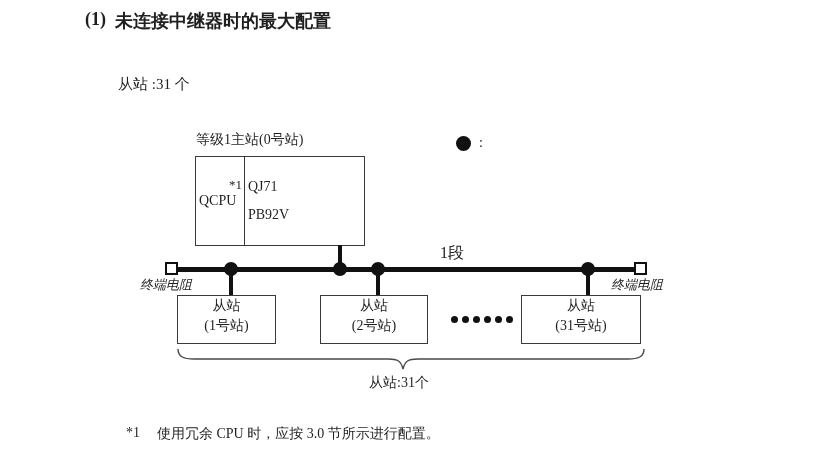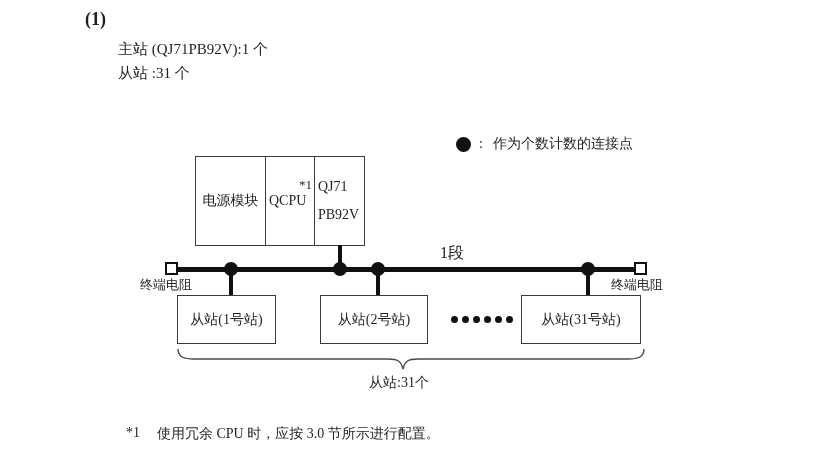--- a/index.html
+++ b/index.html
@@ -6,93 +6,92 @@
   .page{
     position:relative;width:821px;height:457px;background:#ffffff;
     font-family:"Liberation Serif","DejaVu Serif",serif;
     color:#1f1f1f;overflow:hidden;
   }
   .abs{position:absolute;}
   
   .heading{left:85px;top:9px;display:flex;gap:9px;font-size:18px;font-weight:bold;white-space:nowrap;}
   .body-line{font-size:15px;white-space:nowrap;}
   .line-master{left:118px;top:40px;}
-  .line-slave{left:118px;top:64px;text-align:center;}
+  .line-slave{left:118px;top:75px;text-align:center;}
   
   .master-label{left:196px;top:131px;font-size:14px;white-space:nowrap;}
   .master-box{left:195px;top:156px;width:170px;height:90px;border:1.5px solid #3a3a3a;
     box-sizing:border-box;display:flex;background:#fff;}
   .mcell{box-sizing:border-box;font-size:14px;display:flex;align-items:center;}
   .cell-power{width:70px;border-right:1.5px solid #3a3a3a;justify-content:center;}
   .cell-qcpu{width:49px;border-right:1.5px solid #3a3a3a;position:relative;padding-left:3px;}
   .note-ref-sup{position:absolute;top:20px;right:2px;font-size:13px;}
   .cell-qj71{flex:1;flex-direction:column;justify-content:center;align-items:flex-start;padding-left:3px;line-height:1.15;gap:12px;}
   
   .legend{left:456px;top:135px;display:flex;align-items:center;font-size:14px;white-space:nowrap;}
   .legend-dot{width:15px;height:15px;border-radius:50%;background:#111;margin-right:8px;flex:none;}
   .legend-sep{margin-right:10px;}
   
   .bus-line{left:177px;top:267px;width:458px;height:5px;background:#111;}
   .seg-label{left:440px;top:243px;font-size:16px;white-space:nowrap;}
   .term-sq{width:13px;height:13px;background:#fff;border:2px solid #111;box-sizing:border-box;}
   .term-left{left:165px;top:262px;}
   .term-right{left:634px;top:262px;}
-  .term-label{font-size:13px;white-space:nowrap;}
+  .term-label{font-size:13px;white-space:nowrap;font-style:italic;}
   .term-label-left{left:140px;top:276px;}
   .term-label-right{left:611px;top:276px;}
   .vline{width:4px;background:#111;}
   .conn-master{left:338px;top:245px;height:24px;}
   .conn-s1{left:229px;top:270px;height:26px;}
   .conn-s2{left:376px;top:270px;height:26px;}
   .conn-s31{left:586px;top:270px;height:26px;}
   .bus-dot{width:14px;height:14px;border-radius:50%;background:#111;top:262px;}
   .dot-1{left:224px;} .dot-m{left:333px;} .dot-2{left:371px;} .dot-31{left:581px;}
   
   .slave-box{border:1.5px solid #3a3a3a;box-sizing:border-box;background:#fff;
-    display:flex;flex-direction:row;align-items:center;justify-content:center;
+    display:flex;flex-direction:column;align-items:center;
     font-size:14px;line-height:1.4;}
   .slave-1{left:177px;top:295px;width:99px;height:49px;}
   .slave-2{left:320px;top:295px;width:108px;height:49px;}
   .slave-31{left:521px;top:295px;width:120px;height:49px;}
   .ellipsis{left:451px;top:316px;display:flex;gap:4px;align-items:center;}
   .edot{width:7px;height:7px;border-radius:50%;background:#111;flex:none;}
   
   .brace-svg{left:176px;top:346px;}
   .brace-label{left:369px;top:374px;font-size:14px;white-space:nowrap;}
   
   .caption{left:285px;top:399px;font-size:15.5px;font-weight:bold;white-space:nowrap;}
   .footnote{left:126px;top:425px;display:flex;gap:17px;font-size:14px;white-space:nowrap;}
 </style>
 </head>
 <body>
 
 <div class="page">
 
   <div class="abs heading">
     <span>(1)</span>
+    <span>未连接中继器时的最大配置</span>
   </div>
-  <div class="abs body-line line-master">主站 (QJ71PB92V):1 个</div>
   <div class="abs body-line line-slave">从站 :31 个</div>
 
+  <div class="abs master-label">等级1主站(0号站)</div>
   <div class="abs master-box">
-    <div class="mcell cell-power">电源模块</div>
     <div class="mcell cell-qcpu">
       <span class="note-ref-sup">*1</span>
       <span>QCPU</span>
     </div>
     <div class="mcell cell-qj71">
       <span>QJ71</span>
       <span>PB92V</span>
     </div>
   </div>
 
   <div class="abs legend">
     <span class="legend-dot"></span>
     <span class="legend-sep">:</span>
-    <span>作为个数计数的连接点</span>
   </div>
 
   <div class="abs bus-line"></div>
   <div class="abs seg-label">1段</div>
   <div class="abs term-sq term-left"></div>
   <div class="abs term-sq term-right"></div>
   <div class="abs term-label term-label-left">终端电阻</div>
   <div class="abs term-label term-label-right">终端电阻</div>
 
   <div class="abs vline conn-master"></div>

